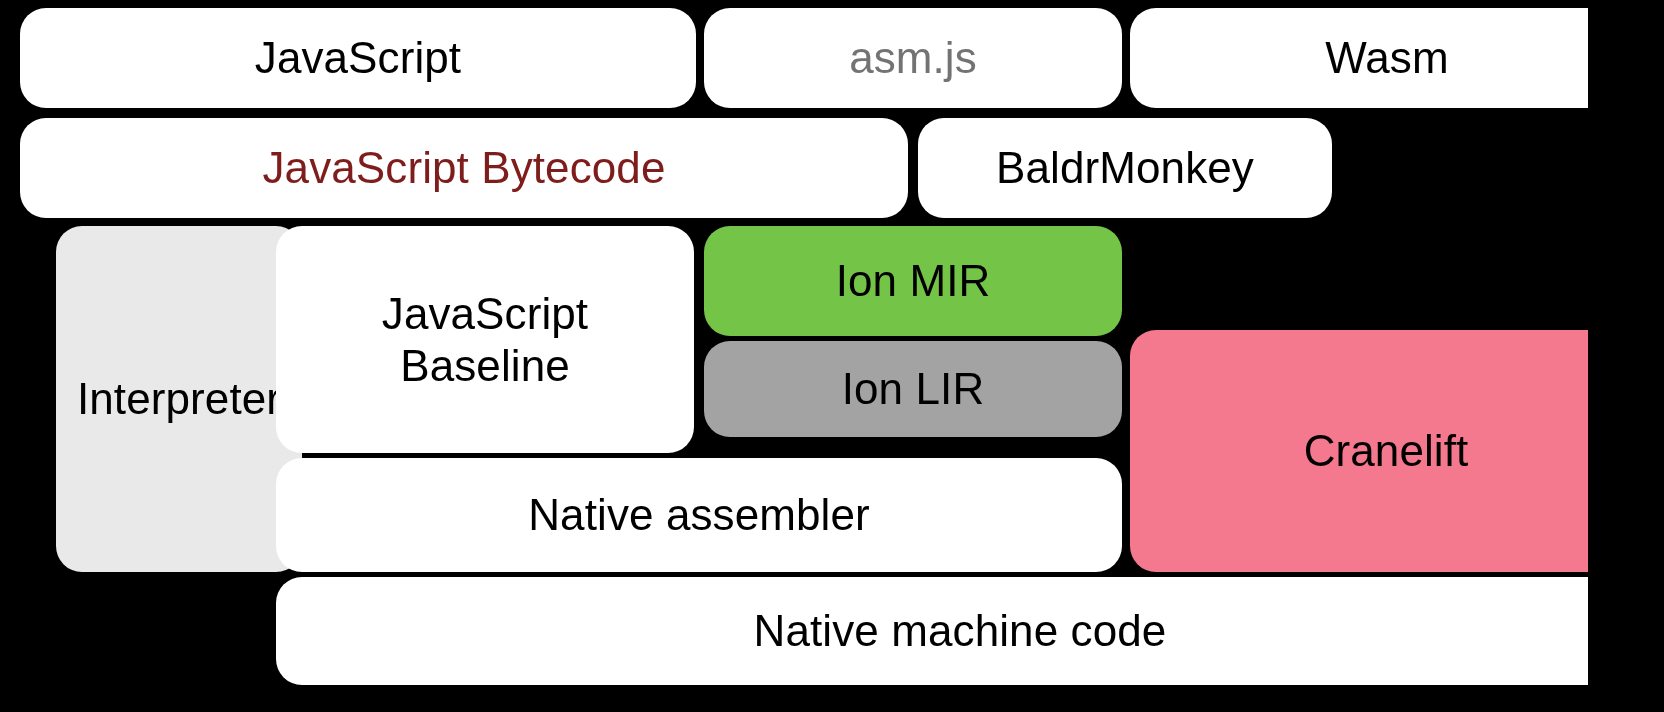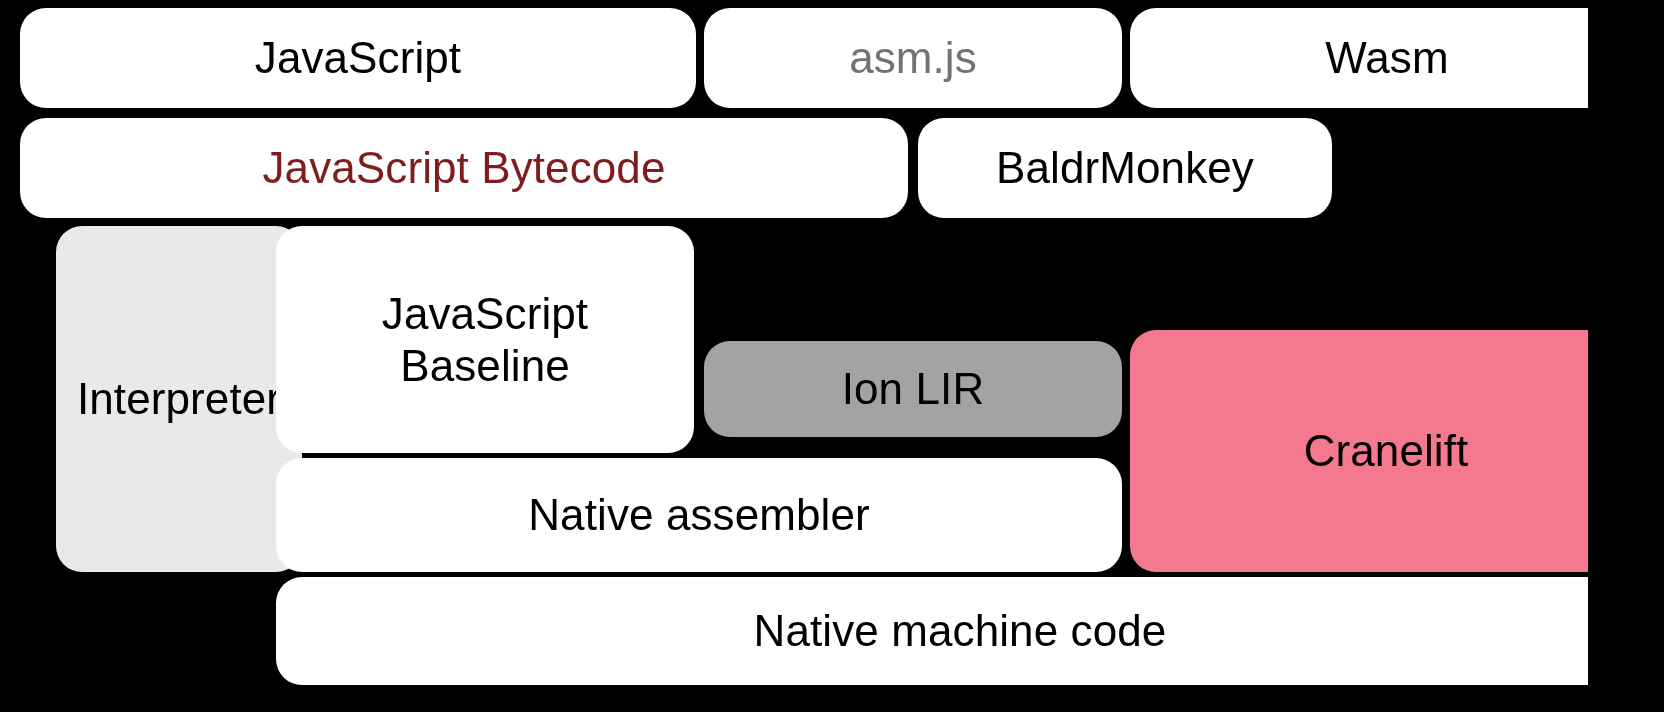--- a/index.html
+++ b/index.html
@@ -42,17 +42,18 @@
 
 <div id="canvas" style="background: rgb(0, 0, 0);">
     <div class="node fill-white" style="left: 20px; top: 8px; width: 676px; height: 100px; background: rgb(255, 255, 255); color: rgb(0, 0, 0);"><span>JavaScript</span></div>
     <div class="node fill-white" style="left: 704px; top: 8px; width: 418px; height: 100px; background: rgb(255, 255, 255); color: #737373;"><span>asm.js</span></div>
     <div class="node fill-white" style="left: 1130px; top: 8px; width: 514px; height: 100px; background: rgb(255, 255, 255); color: rgb(0, 0, 0);"><span>Wasm</span></div>
     <div class="node fill-white" style="left: 20px; top: 118px; width: 888px; height: 100px; background: rgb(255, 255, 255); color: #7f1d1d;"><span>JavaScript Bytecode</span></div>
     <div class="node fill-white" style="left: 918px; top: 118px; width: 414px; height: 100px; background: rgb(255, 255, 255); color: rgb(0, 0, 0);"><span>BaldrMonkey</span></div>
     <div class="node fill-gray" style="left: 20px; top: 226px; width: 246px; height: 346px; background: rgb(233, 233, 233); color: rgb(0, 0, 0);"><span>Interpreter</span></div>
     <div class="node fill-white" style="left: 276px; top: 226px; width: 418px; height: 227px; background: rgb(255, 255, 255); color: rgb(0, 0, 0);"><span>JavaScript
 Baseline</span></div>
+    <div class="node fill-green" style="left: 704px; top: 226px; width: 418px; height: 110px; background: rgb(116, 197, 71); color: rgb(0, 0, 0);"><span>Ion MIR</span></div>
     <div class="node fill-green" style="left: 704px; top: 341px; width: 418px; height: 96px; background: #a3a3a3; color: rgb(0, 0, 0);"><span>Ion LIR</span></div>
     <div class="node fill-pink" style="left: 1130px; top: 330px; width: 514px; height: 242px; background: rgb(244, 120, 142); color: rgb(0, 0, 0);"><span>Cranelift</span></div>
     <div class="node fill-white" style="left: 276px; top: 458px; width: 846px; height: 114px; background: rgb(255, 255, 255); color: rgb(0, 0, 0);"><span>Native assembler</span></div>
     <div class="node fill-white" style="left: 276px; top: 577px; width: 1368px; height: 108px; background: rgb(255, 255, 255); color: rgb(0, 0, 0);"><span>Native machine code</span></div>
   </div>
 
 </body></html>

